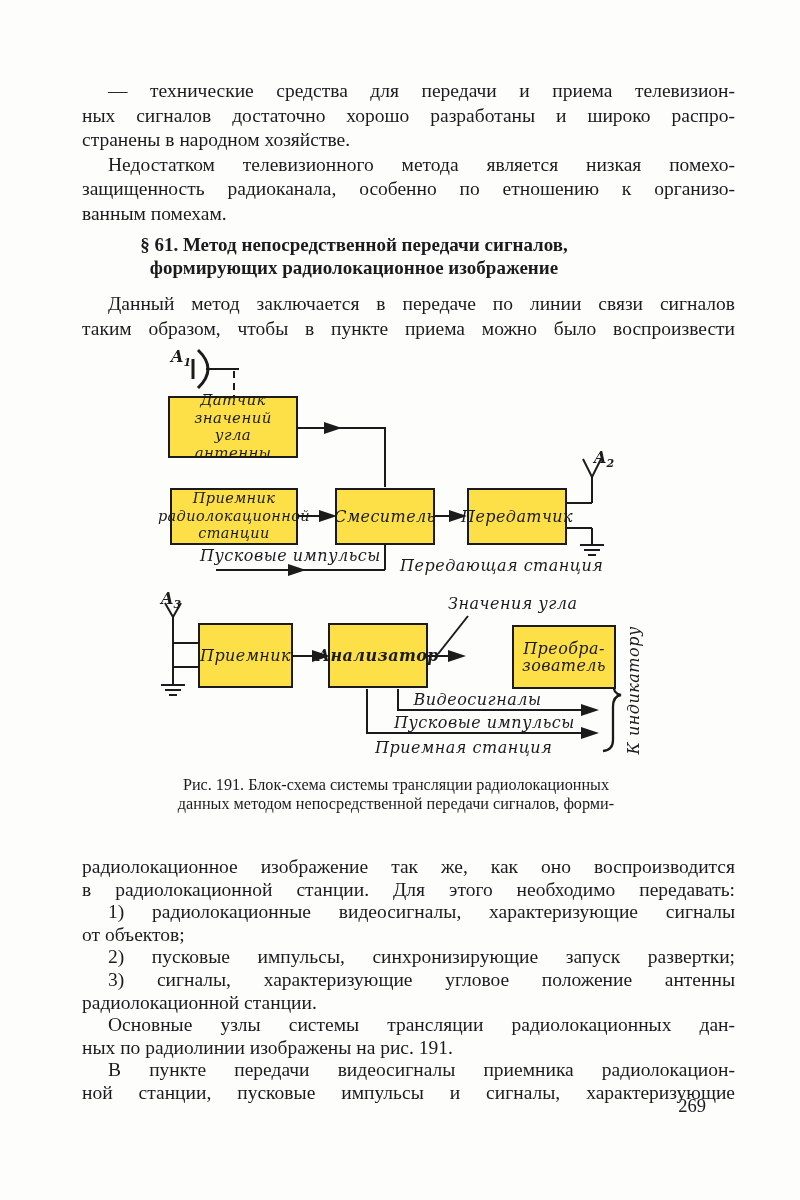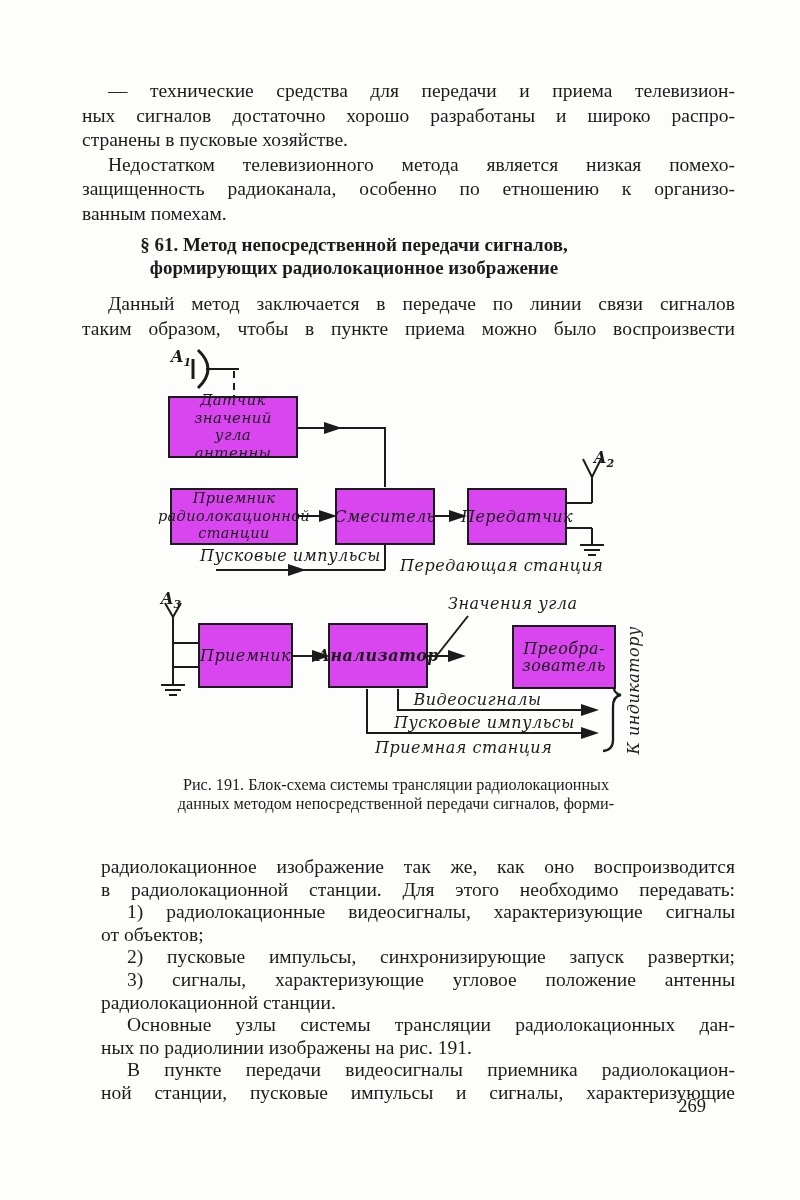--- a/index.html
+++ b/index.html
@@ -6,40 +6,40 @@
   body {
     width:800px; height:1200px;
     background:#fdfdfc;
     font-family:"Liberation Serif", serif;
     color:#1b1b1b;
     position:relative;
     overflow:hidden;
   }
   .tblock { position:absolute; }
   .ln { display:block; font-size:19.5px; line-height:24.6px; }
-  .body-ln { line-height:22.6px;margin-left:19px; }
+  .body-ln { line-height:22.6px; }
   .i { text-indent:26px; }
   .j { text-align:justify; text-align-last:justify; }
   .e { text-align:left; }
   .heading {
     position:absolute; left:80px; top:234px; width:548px;
     text-align:center; font-weight:bold; font-size:19px; line-height:22.5px;
   }
   .caption {
     position:absolute; left:90px; top:776px; width:612px;
     text-align:center; font-size:16.2px; line-height:18.8px;
   }
   .pagenum {
     position:absolute; left:662px; top:1096px; width:60px;
     font-size:18.5px; text-align:center;
   }
   
   .fig-svg { position:absolute; left:0; top:0; }
   .fbox {
-    position:absolute; border:2px solid #1b1b1b; background:#d946ef;
+    position:absolute; border:2px solid #1b1b1b; background:#fde047;
     display:flex; flex-direction:column; align-items:center; justify-content:center;
     font-family:"DejaVu Serif", serif; font-style:italic;
     font-size:15px; line-height:17.5px; letter-spacing:0.4px;
     text-align:center; box-sizing:border-box;
   }
   .fbox.big { font-size:16px; }
   .flabel {
     position:absolute; font-family:"DejaVu Serif", serif; font-style:italic;
     font-size:16px; letter-spacing:0.5px; white-space:nowrap; text-align:center;
   }
@@ -51,21 +51,21 @@
   .rot {
     transform:rotate(-90deg);
   }
 </style>
 </head>
 <body>
 
 <div class="tblock" style="left:82px; top:79px; width:653px;">
   <span class="ln i j">— технические средства для передачи и приема телевизион-</span>
   <span class="ln j">ных сигналов достаточно хорошо разработаны и широко распро-</span>
-  <span class="ln e">странены в пусковые хозяйстве.</span>
+  <span class="ln e">странены в народном хозяйстве.</span>
   <span class="ln i j">Недостатком телевизионного метода является низкая помехо-</span>
   <span class="ln j">защищенность радиоканала, особенно по етношению к организо-</span>
   <span class="ln e">ванным помехам.</span>
 </div>
 
 <div class="heading">
   <span class="ln" style="font-size:19px; line-height:22.5px;">§ 61. Метод непосредственной передачи сигналов,</span>
   <span class="ln" style="font-size:19px; line-height:22.5px;">формирующих радиолокационное изображение</span>
 </div>
 

